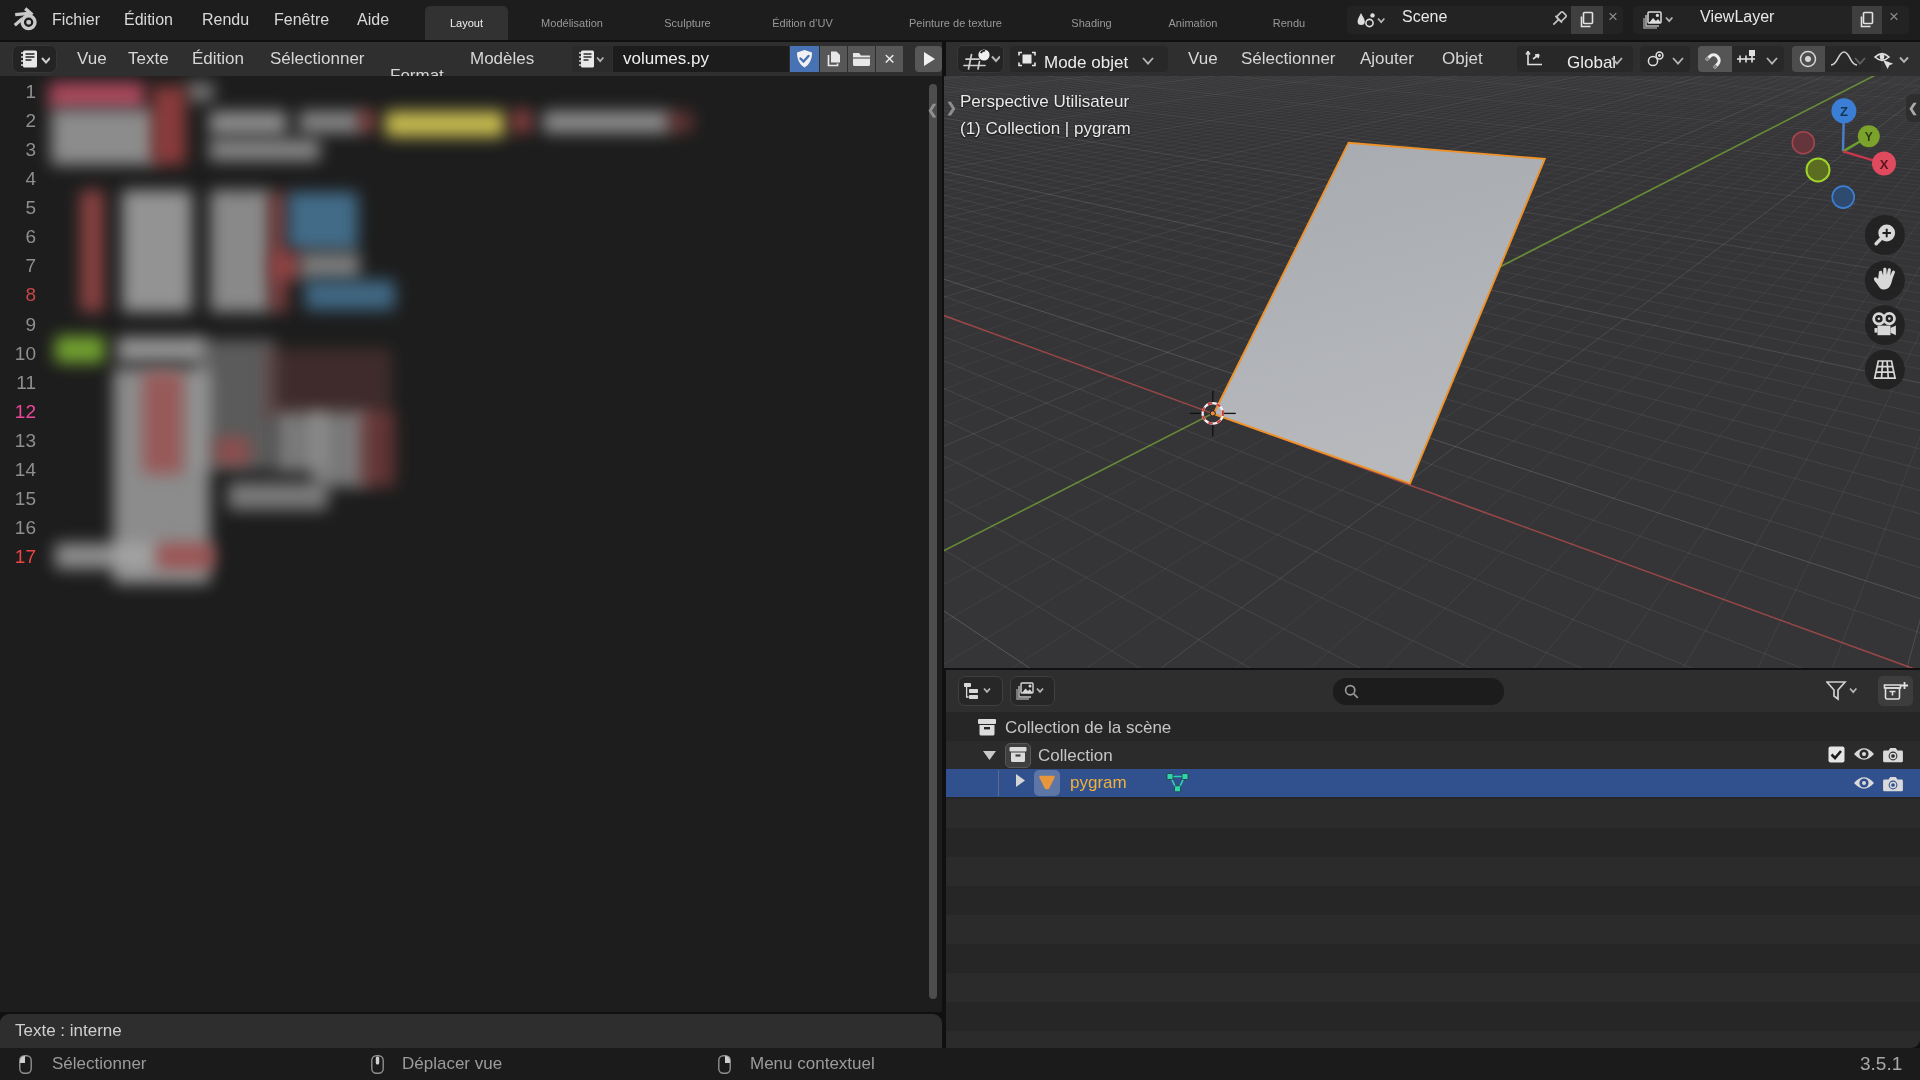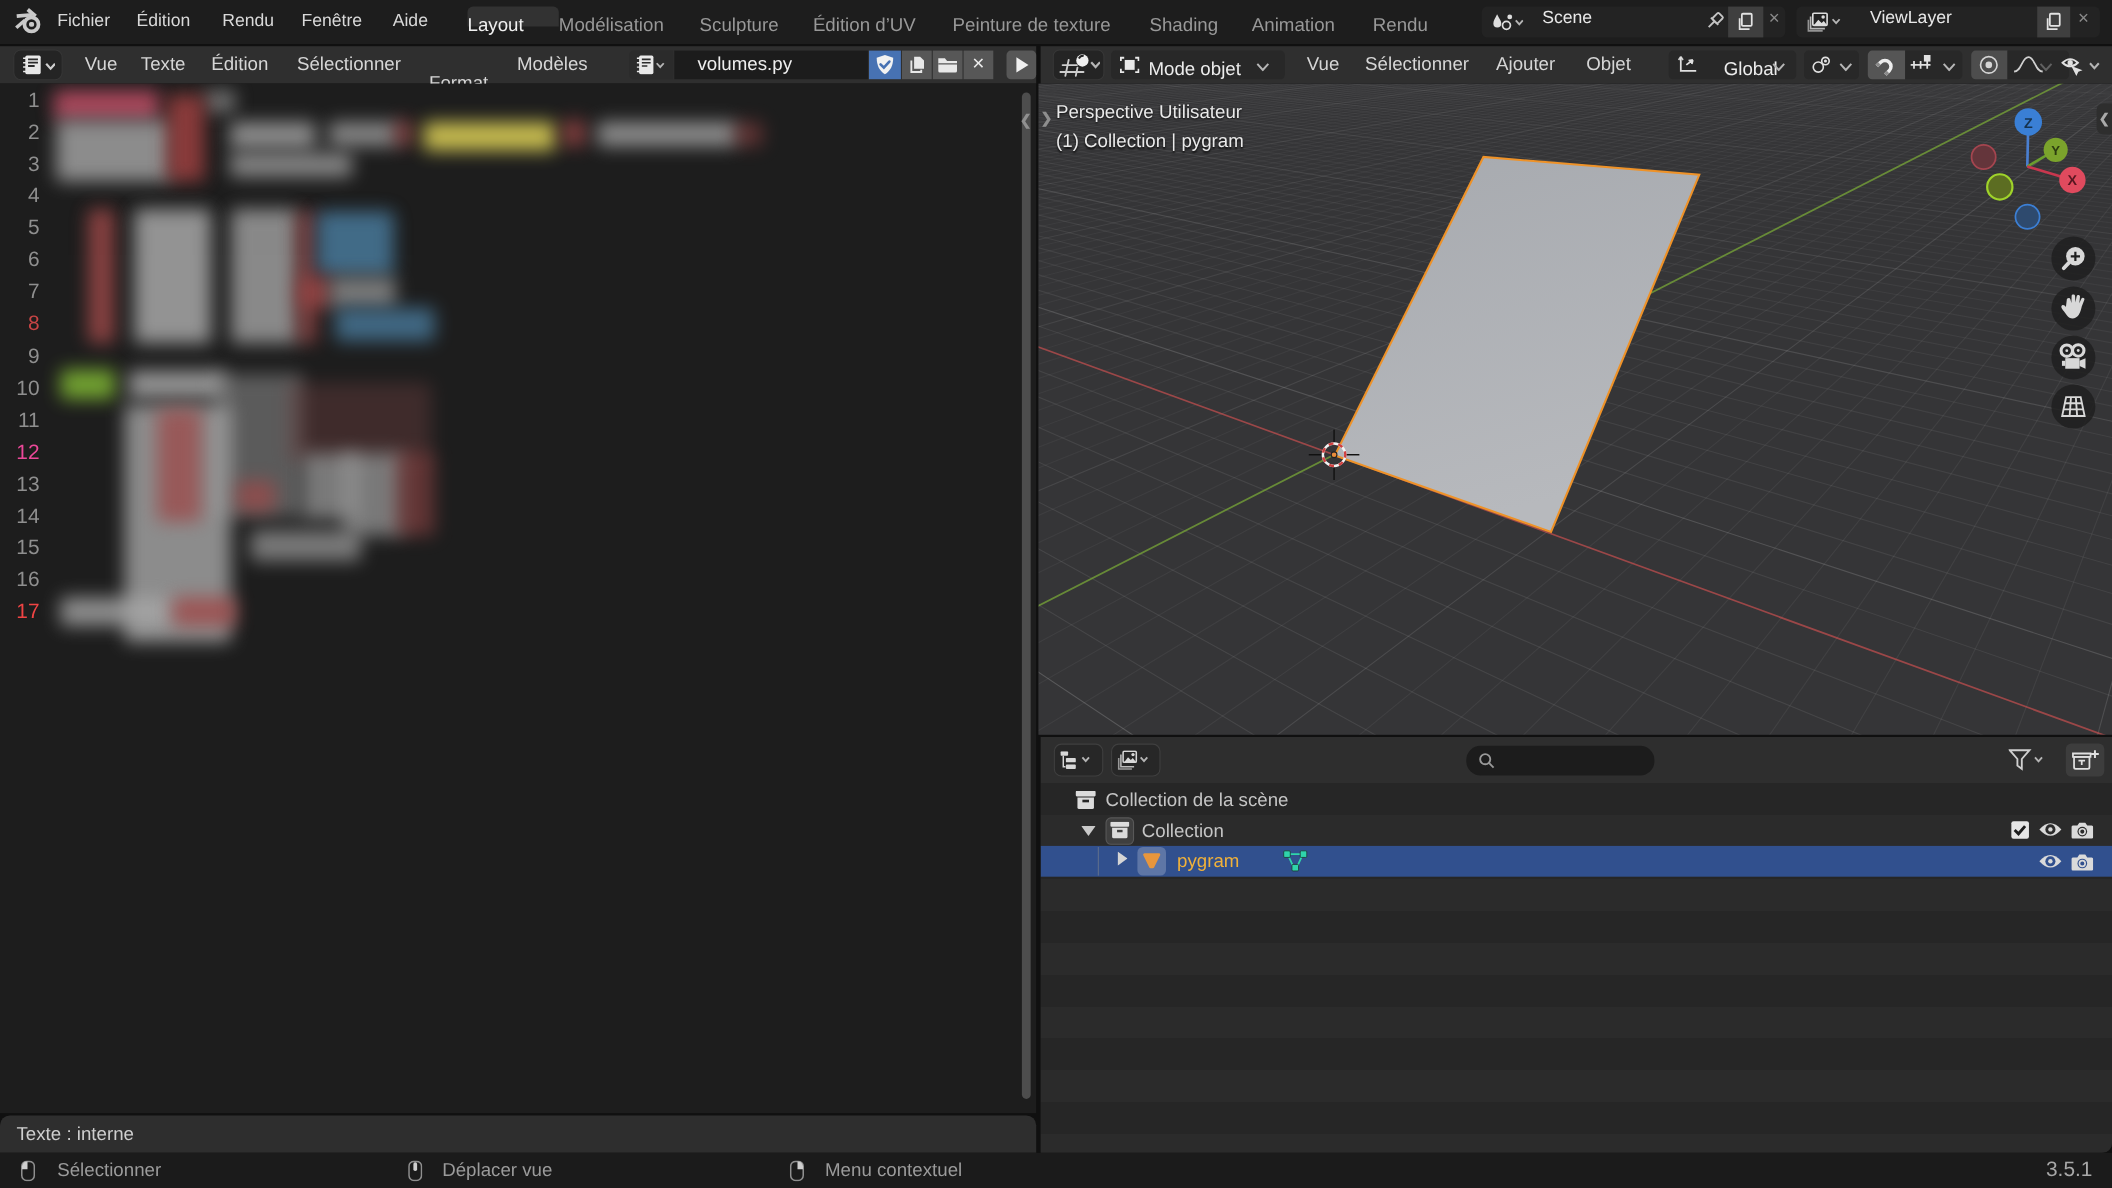--- a/index.html
+++ b/index.html
@@ -1,21 +1,21 @@
 <!DOCTYPE html>
 <html><head><meta charset="utf-8"><title>b</title><style>
 *{margin:0;padding:0;box-sizing:border-box;}
 html,body{width:1920px;height:1080px;overflow:hidden;background:#101010;
   font-family:"Liberation Sans",sans-serif;-webkit-font-smoothing:antialiased;}
 .abs{position:absolute;}
 #page{position:relative;width:1920px;height:1080px;}
 
 #topbar{left:0;top:0;width:1920px;height:40px;background:#1d1d1d;}
 .tmenu{color:#d9d9d9;font-size:16px;line-height:40px;}
-.tab{color:#989898;font-size:17px;line-height:34px;height:18px;top:6px;border-radius:5px 5px 0 0;}
+.tab{color:#989898;font-size:11px;line-height:34px;height:34px;top:6px;border-radius:5px 5px 0 0;text-align:center;}
 .tab.active{background:#323232;color:#f0f0f0;}
 
 #thead,#vhead{top:42px;height:34px;background:#2f2f2f;}
 #thead{left:0;width:942px;}
 #vhead{left:946px;width:1116px;}
 .hmenu{color:#d6d6d6;font-size:17px;line-height:34px;}
 
 #teditor{left:0;top:76px;width:942px;height:936px;background:#1d1d1d;overflow:hidden;}
 .lnum{position:absolute;width:36px;text-align:right;color:#858585;
   font-family:"Liberation Sans",sans-serif;font-size:19px;}
@@ -132,21 +132,21 @@
           <path d="M5.5 10 h5"></path>
         </g>
 <g stroke="#e8e8e8" stroke-width="1.3">
           <path d="M1 3 h3"></path>
           <path d="M1 7 h3"></path>
           <path d="M1 11 h3"></path>
           <path d="M1 15 h3"></path>
         </g>
 <path d="M19 7.5 l3.2 3.6 3.2-3.6" stroke="#b5b5b5" stroke-width="1.7" fill="none"></path>
 </svg>
-<div class="abs " style="left:613px;top:4px;width:176px;height:26px;background:#1c1c1c;"><span style="color:#efefef;font-size:17px;line-height:26px;margin-left:21px">volumes.py</span></div>
+<div class="abs " style="left:613px;top:4px;width:176px;height:26px;background:#1c1c1c;"><span style="color:#efefef;font-size:17px;line-height:26px;margin-left:10px">volumes.py</span></div>
 <div class="abs " style="left:790px;top:4px;width:29px;height:26px;background:#4772b3;"></div>
 <svg class="abs" style="left:795px;top:7px" width="19" height="20" viewBox="0 0 19 20">
 <path d="M9.5 1 L17 3.5 c0 7-2.5 12-7.5 15 C4.5 15.5 2 10.5 2 3.5z" fill="#f2f2f2"></path>
 <path d="M5.5 9.5 l3 3 5-5.5" stroke="#4772b3" stroke-width="2.4" fill="none" stroke-linecap="round"></path>
 </svg>
 <div class="abs btn" style="left:820px;top:4px;width:27px;height:26px;background:#575757;"></div>
 <div class="abs btn" style="left:848px;top:4px;width:27px;height:26px;background:#575757;"></div>
 <div class="abs btn" style="left:876px;top:4px;width:27px;height:26px;background:#575757;"></div>
 <svg class="abs" style="left:824px;top:7px" width="20" height="20" viewBox="0 0 20 20">
 <path d="M7 2.5 h5.5 l3.5 3.5 v7.5 h-9z" fill="#e8e8e8"></path>

